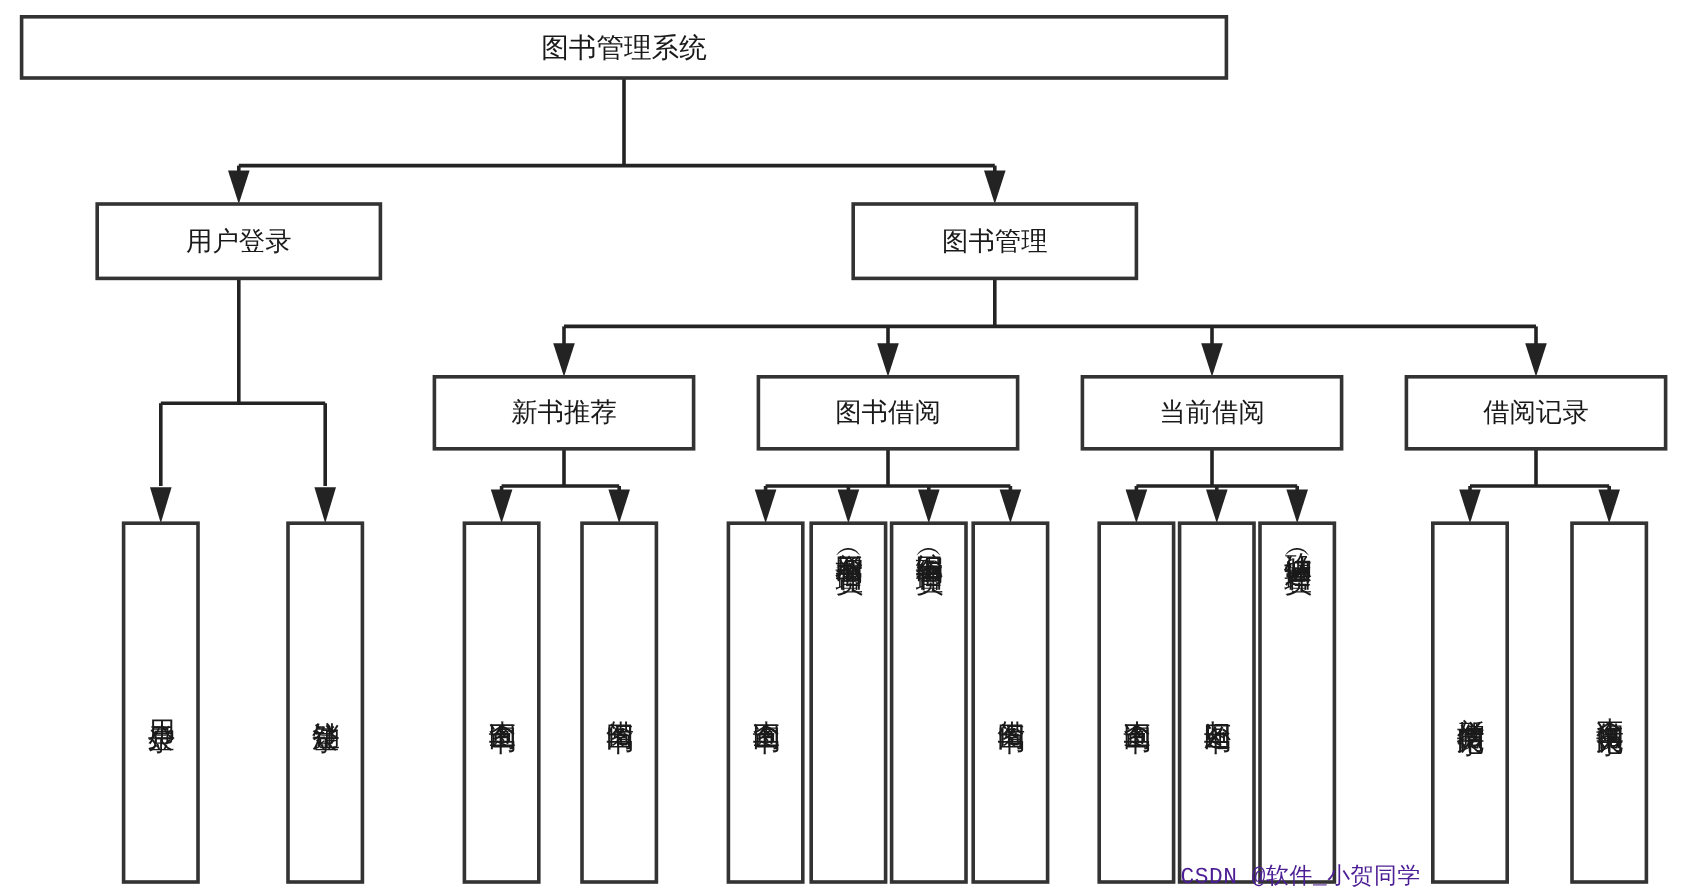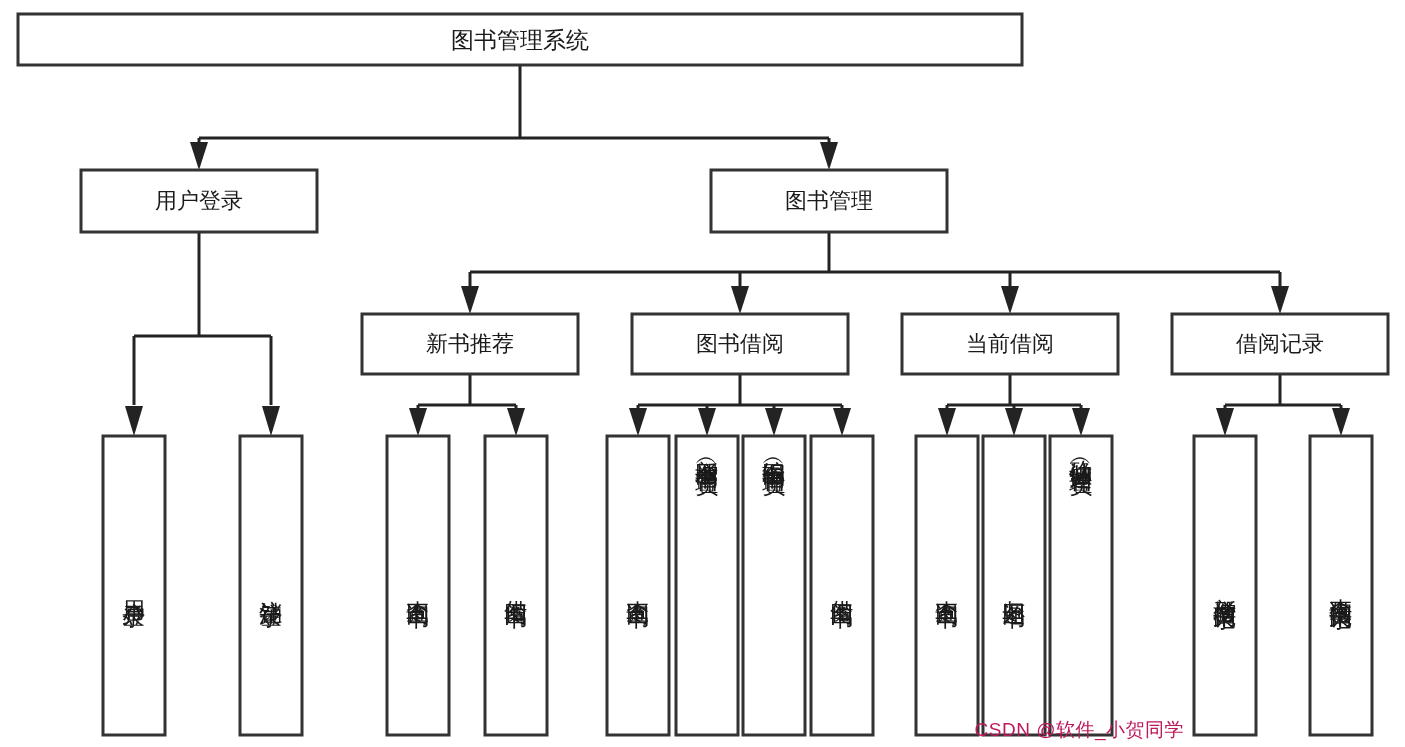--- a/index.html
+++ b/index.html
@@ -67,23 +67,23 @@
     font-size: 23px;
     line-height: 1.06;
     color: #1a1a1a;
     letter-spacing: 2px;
     white-space: nowrap;
   }
   .watermark {
     position: absolute;
     right: 8px;
     bottom: 4px;
-    font-family: Liberation Sans, sans-serif;
+    font-family: Liberation Mono, monospace;
     font-size: 19px;
-    color: #be185d;
+    color: #4c1d95;
     letter-spacing: 0.5px;
     white-space: nowrap;
     margin-left: 45px;
   }
 </style>
 </head>
 <body>
 
 <div id="diagram-root">
 

